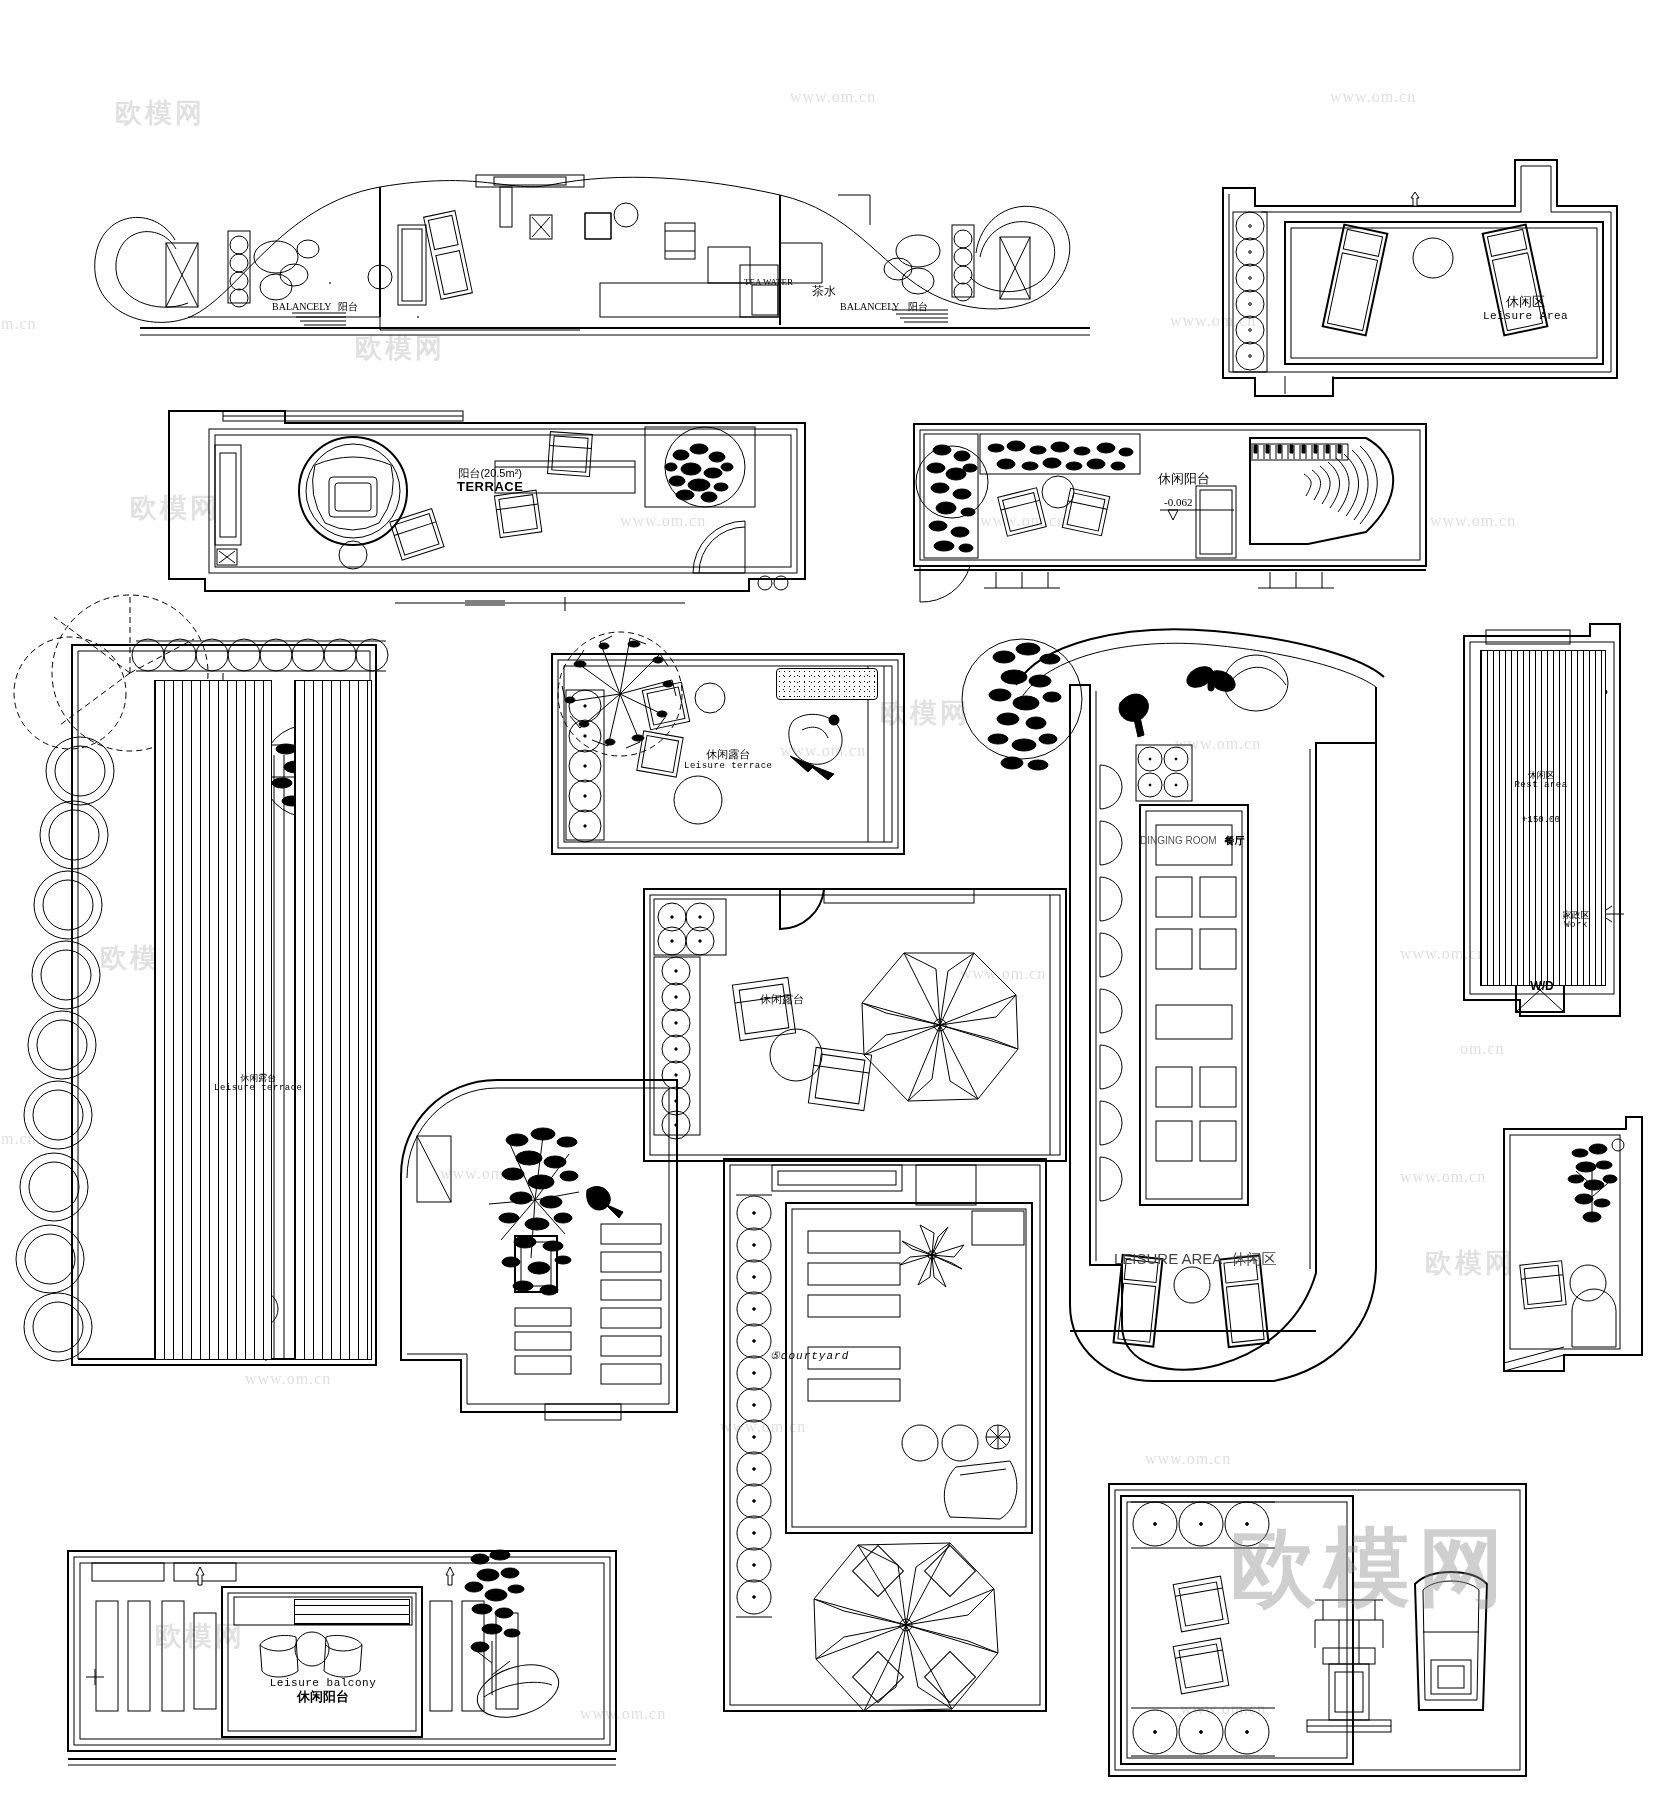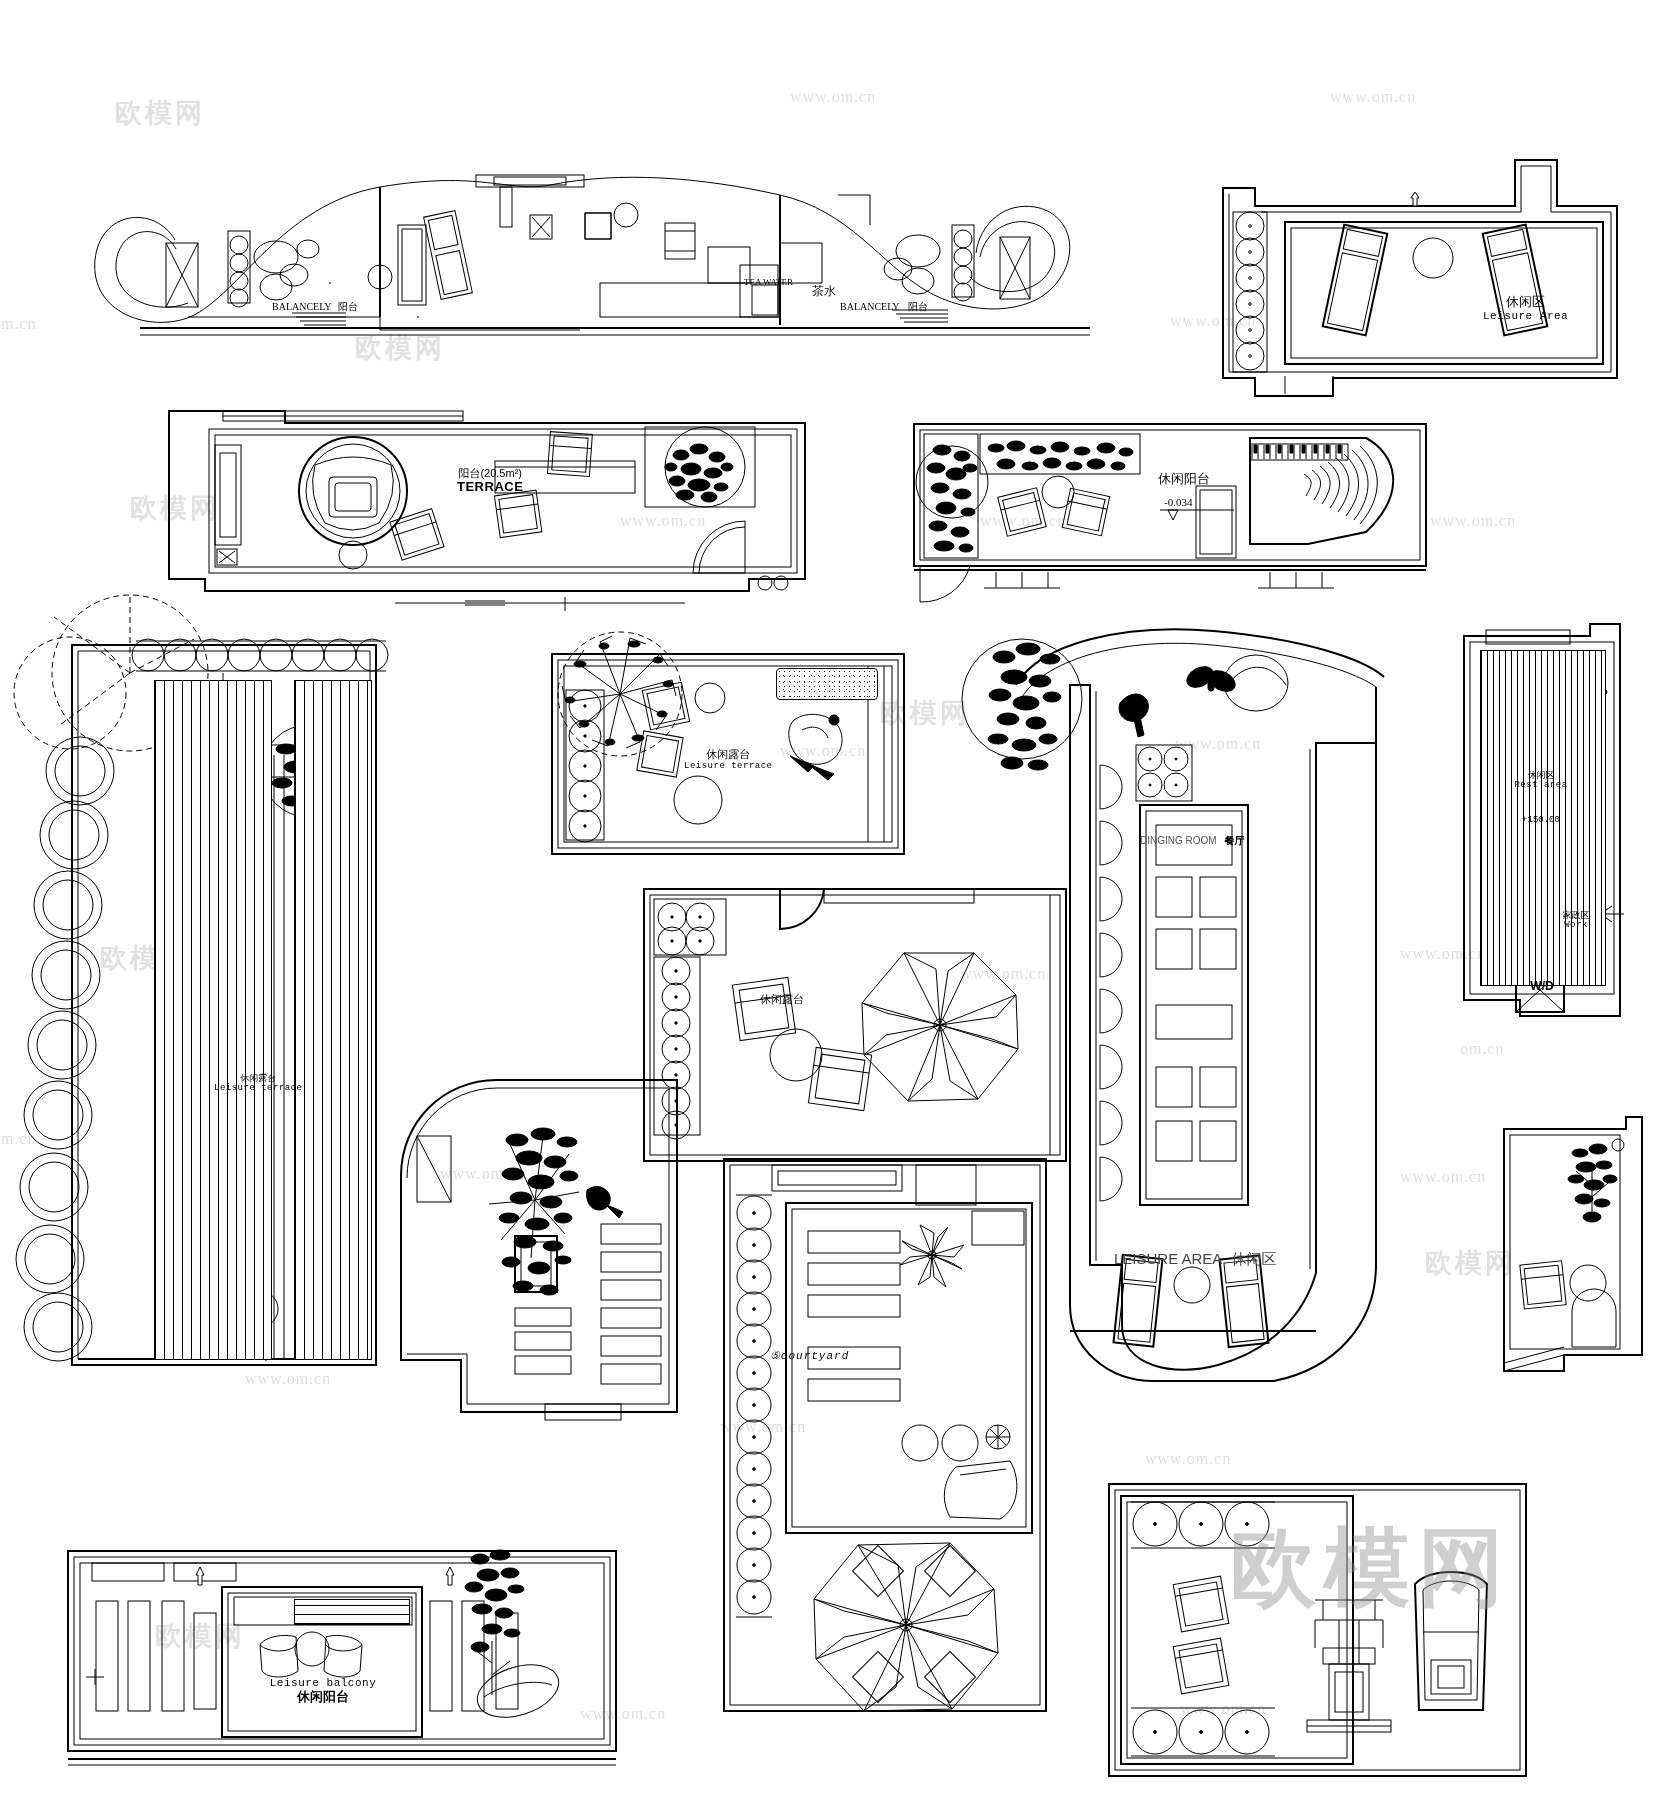--- a/index.html
+++ b/index.html
@@ -366,21 +366,21 @@
       <path class="s" d="M86,152 L86,168 M112,152 L112,168 M138,152 L138,168"></path>
       <path class="s" d="M74,168 L150,168"></path>
       <path class="s" d="M360,152 L360,168 M386,152 L386,168 M412,152 L412,168"></path>
       <path class="s" d="M348,168 L424,168"></path>
 
       <path class="s" d="M10,146 L10,182 A50,50 0 0 0 60,146"></path>
     </svg>
     <div class="lbl" style="left:248px;top:52px;">
       <span class="cn lbl-lg lbl-serif">休闲阳台</span>
     </div>
-    <div class="lbl lbl-serif" style="left:254px;top:76px;font-size:11px;">-0.034</div>
+    <div class="lbl lbl-serif" style="left:254px;top:76px;font-size:11px;">-0.062</div>
     <svg style="left:248px;top:88px;" width="80" height="18">
       <path class="s" d="M2,2 L76,2"></path>
         <path class="s" d="M10,2 L20,2 L15,12 Z"></path>
     </svg>
   </div>
 
   <div class="pl" style="left:548px;top:650px;width:360px;height:210px;">
     <svg width="360" height="210">
       <path class="s2" d="M4,4 L356,4 L356,204 L4,204 Z"></path>
       <rect class="s" x="10" y="10" width="340" height="188"></rect>

